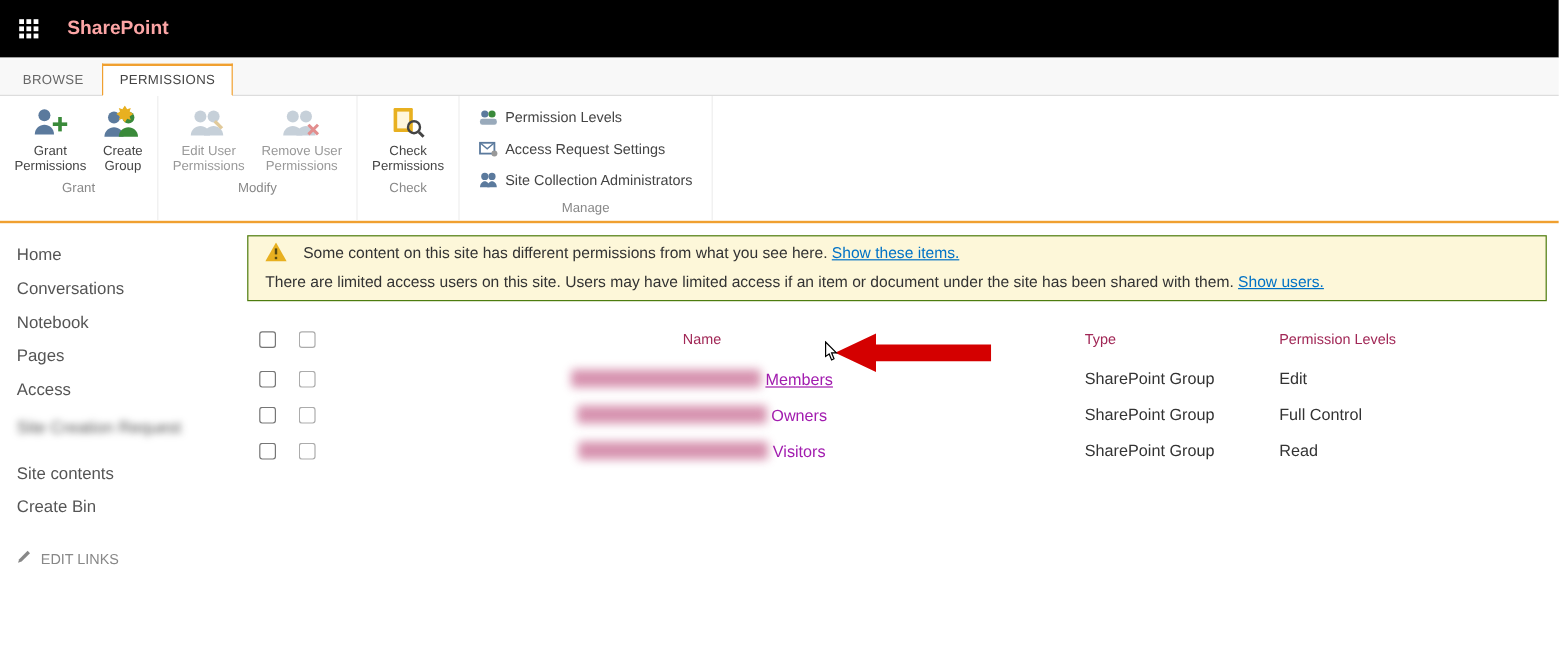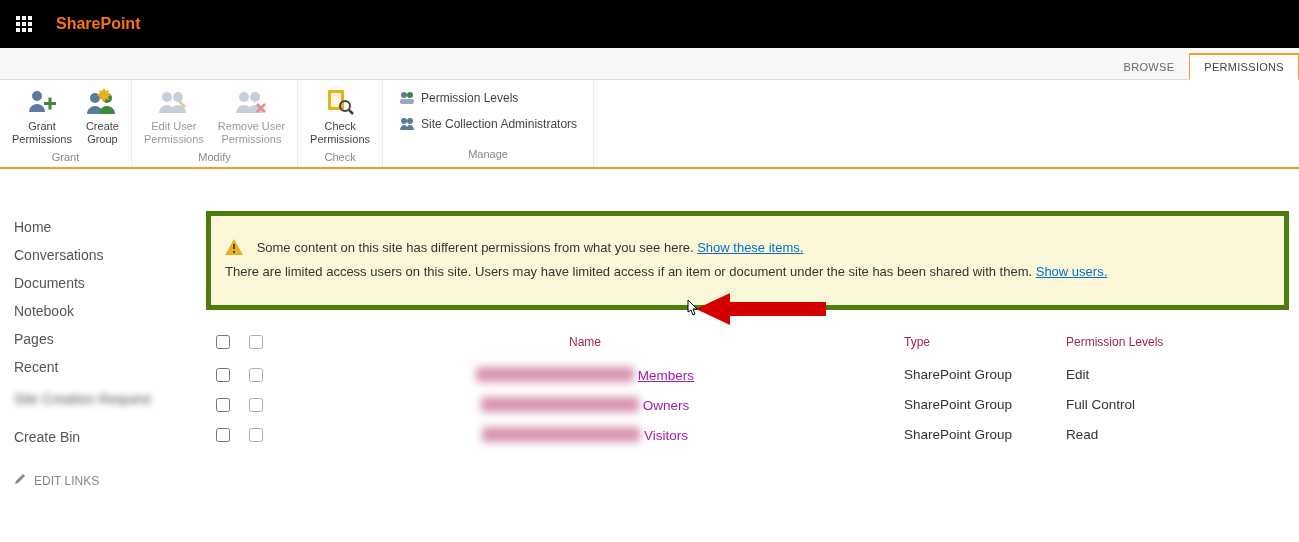--- a/index.html
+++ b/index.html
@@ -1,46 +1,46 @@
 <!DOCTYPE html>
 <html><head>
 <meta charset="utf-8">
 <style>
   * { box-sizing: border-box; }
   body { margin: 0; font-family: "Segoe UI", Arial, sans-serif; font-size: 13px; color: #333; background: #fff; width: 1299px; }
   
-  .topbar { background: #000; color: #f97316; height: 48px; display: flex; align-items: center; }
+  .topbar { background: #000; color: #fca5a5; height: 48px; display: flex; align-items: center; }
   .waffle { width: 48px; height: 48px; display: flex; align-items: center; justify-content: center; cursor: pointer; }
   .waffle-grid { display: grid; grid-template-columns: repeat(3, 4px); grid-template-rows: repeat(3, 4px); gap: 2px; }
   .waffle-grid span { background: #fff; width: 4px; height: 4px; }
   .brand { font-size: 16px; font-weight: 600; margin-left: 8px; }
   
-  .tabstrip { background: #f8f8f8; border-bottom: 1px solid #ddd; height: 32px; display: flex; align-items: flex-end; padding-left: 4px; justify-content: flex-end; }
+  .tabstrip { background: #f8f8f8; border-bottom: 1px solid #ddd; height: 32px; display: flex; align-items: flex-end; padding-left: 4px; }
   .tab { padding: 6px 14px; font-size: 11px; color: #666; cursor: pointer; border: 1px solid transparent; border-bottom: none; text-transform: uppercase; letter-spacing: .3px; }
   .tab.active { background: #fff; border: 1px solid #f0a030; border-top: 2px solid #f0a030; border-bottom: 1px solid #fff; color: #444; position: relative; top: 1px; }
   
   .ribbon { display: flex; border-bottom: 2px solid #f0a030; background: #fff; }
   .ribbon-group { border-right: 1px solid #eee; padding: 4px 8px 2px; display: flex; flex-direction: column; align-items: center; }
   .ribbon-group-items { display: flex; gap: 6px; align-items: flex-start; min-height: 60px; }
   .ribbon-group-label { font-size: 11px; color: #888; margin-top: 2px; padding: 2px 0; }
   .ribbon-btn { display: flex; flex-direction: column; align-items: center; cursor: pointer; padding: 2px 4px; text-align: center; line-height: 1.15; font-size: 11px; color: #444; }
   .ribbon-btn .icon-large { width: 32px; height: 32px; display: flex; align-items: center; justify-content: center; margin-bottom: 2px; }
   .ribbon-list { display: flex; flex-direction: column; gap: 2px; padding: 2px 4px; }
   .ribbon-list-item { display: flex; align-items: center; gap: 6px; font-size: 12px; color: #444; cursor: pointer; padding: 2px 4px; line-height: 20px; }
   .ribbon-list-item .icon-small { width: 16px; height: 16px; display: flex; align-items: center; justify-content: center; }
   
-  .content-area { display: flex; margin-top: 32px; }
+  .content-area { display: flex; }
   .sidebar { width: 206px; padding: 12px 0 12px 14px; }
   .sidebar-item { font-size: 14px; color: #555; padding: 6px 0; cursor: pointer; }
   .sidebar-item.blurred { filter: blur(3px); color: #555; user-select: none; }
   .sidebar-sep { height: 14px; }
   .edit-links { display: flex; align-items: center; gap: 8px; color: #888; font-size: 12px; padding: 8px 0; cursor: pointer; }
   
   .main { flex: 1; padding: 10px 10px 10px 0; position: relative; }
-  .notice { background: #fdf7d9; border: 5px solid #4d7c0f; padding: 22px 14px; font-size: 13px; color: #333; line-height: 1.6; }
+  .notice { background: #fdf7d9; border: 1px solid #4d7c0f; padding: 4px 14px; font-size: 13px; color: #333; line-height: 1.6; }
   .notice a { color: #0072c6; text-decoration: underline; cursor: pointer; }
   .notice .warn-icon { display: inline-block; vertical-align: -3px; margin-right: 10px; }
   
   .perm-table { width: 100%; margin-top: 18px; border-collapse: collapse; }
   .perm-table th { text-align: left; font-weight: normal; color: #a12756; font-size: 12px; padding: 4px 6px 8px; }
   .perm-table td { padding: 5px 6px; font-size: 13.5px; vertical-align: middle; }
   .perm-table .col-cb1 { width: 28px; }
   .perm-table .col-cb2 { width: 22px; }
   .perm-table .col-name { width: 626px; text-align: center; }
   .perm-table .col-type { width: 162px; }
@@ -169,46 +169,56 @@
                 <circle cx="5" cy="5" r="3" fill="#5b7a9d"></circle>
                 <circle cx="11" cy="5" r="3" fill="#3a8a3a"></circle>
                 <rect x="1" y="9" width="14" height="5" fill="#9ab" rx="2"></rect>
               </svg>
           </span>
           <span>Permission Levels</span>
         </div>
         <div class="ribbon-list-item">
           <span class="icon-small">
             <svg width="16" height="16" viewBox="0 0 16 16">
+                <rect x="1" y="3" width="12" height="9" fill="none" stroke="#5b7a9d" stroke-width="1.5"></rect>
+                <path d="M1 3l6 5 6-5" fill="none" stroke="#5b7a9d" stroke-width="1.2"></path>
+                <circle cx="13" cy="12" r="2.5" fill="#999"></circle>
+              </svg>
+          </span>
+          <span>Access Request Settings</span>
+        </div>
+        <div class="ribbon-list-item">
+          <span class="icon-small">
+            <svg width="16" height="16" viewBox="0 0 16 16">
                 <circle cx="5" cy="5" r="3" fill="#5b7a9d"></circle>
                 <circle cx="11" cy="5" r="3" fill="#5b7a9d"></circle>
                 <path d="M1 14c0-3 2-5 4-5s4 2 4 5z" fill="#5b7a9d"></path>
                 <path d="M7 14c0-3 2-5 4-5s4 2 4 5z" fill="#5b7a9d"></path>
               </svg>
           </span>
           <span>Site Collection Administrators</span>
         </div>
       </div>
     </div>
     <div class="ribbon-group-label">Manage</div>
   </div>
 </div>
 
 <div class="content-area">
   <div class="sidebar">
     <div id="sidebar-items">
         <div class="sidebar-item">Home</div>
         <div class="sidebar-item">Conversations</div>
-        <div class="sidebar-item">Documents</div>
         <div class="sidebar-item">Notebook</div>
         <div class="sidebar-item">Pages</div>
-        <div class="sidebar-item">Recent</div>
+        <div class="sidebar-item">Access</div>
         <div style="height: 4px;"></div>
         <div class="sidebar-item blurred">Site Creation Request</div>
         <div style="height: 10px;"></div>
+        <div class="sidebar-item">Site contents</div>
         <div class="sidebar-item">Create Bin</div>
       </div>
     <div class="sidebar-sep"></div>
     <div class="edit-links">
       <span>
         <svg width="12" height="12" viewBox="0 0 12 12">
             <path d="M1 11l1-3 7-7 2 2-7 7z" fill="#888"></path>
           </svg>
       </span>
       <span>EDIT LINKS</span>

